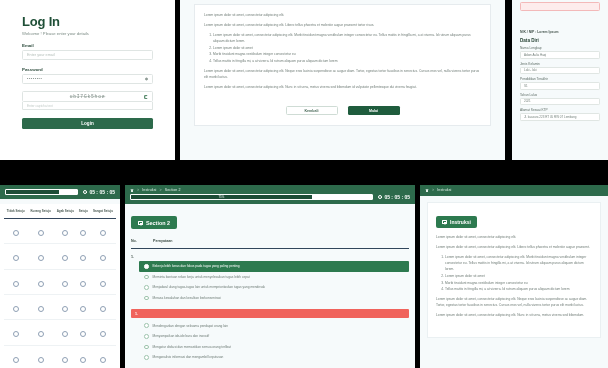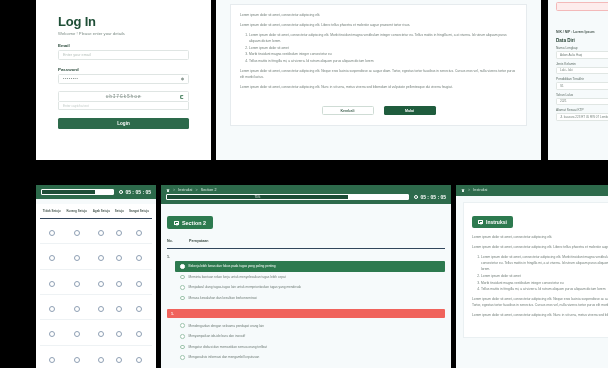--- a/index.html
+++ b/index.html
@@ -11,21 +11,20 @@
   }
   .collage {
     position: relative;
     width: 608px; height: 368px;
     background: #000;
   }
   .panel {
     position: absolute;
     overflow: hidden;
     background: #ffffff;
-    margin-left: 36px;
   }
 
   
   .appbar {
     background: #2d6a4b;
     color: #e8f3ec;
     padding: 3px 5px 4px 5px;
   }
   .crumbs {
     display: flex; align-items: center; gap: 3px;

